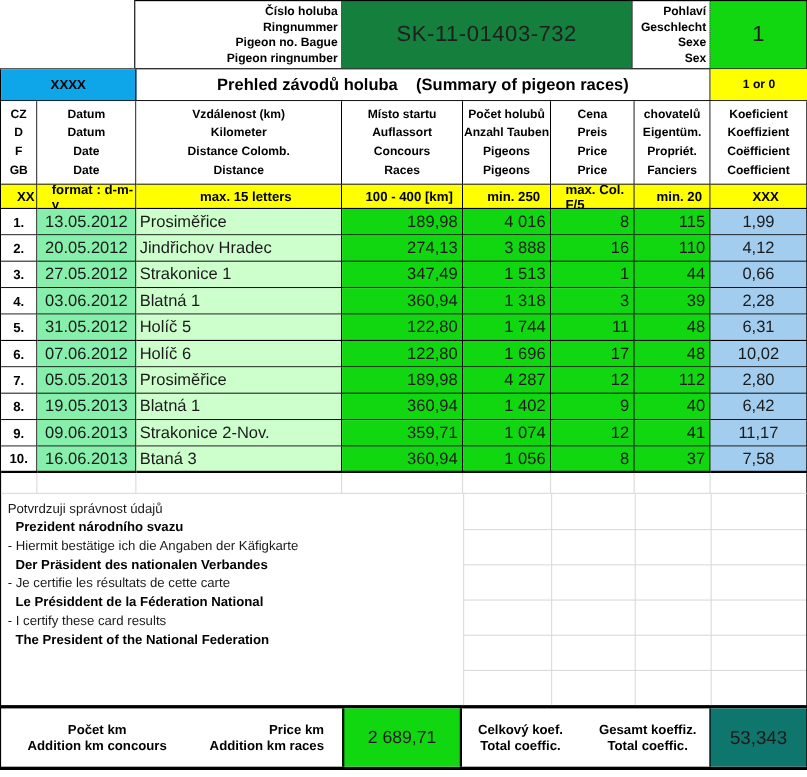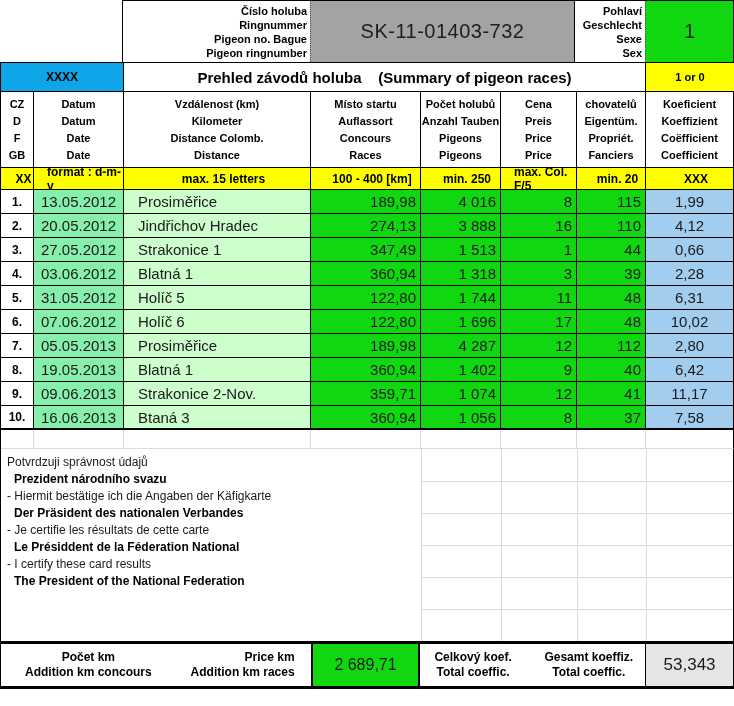--- a/index.html
+++ b/index.html
@@ -8,65 +8,65 @@
     position:relative; width:734px; height:706px; background:#fff;
     font-family:"Liberation Sans", sans-serif; color:#000; overflow:hidden;
   }
   .top-edge-line { position:absolute; top:0; left:123px; width:611px; height:1px; background:#000; }
 
   
   .hdr-block { display:grid; grid-template-columns:123px 187px 264px 71px 89px; height:63px; border-bottom:1px solid #000; }
   .hdr-block > div { border-top:1px solid #000; }
   .hcellA { border-top:none !important; border-right:1px solid #000; background:#fff; }
   .lbl-stack { display:flex; flex-direction:column; justify-content:center; text-align:right; font-weight:bold; font-size:11px; line-height:14px; padding-right:3px; }
-  .hcellC { background:#a3a3a3; border-left:1px dotted #555; display:flex; align-items:center; justify-content:center; font-size:20px; letter-spacing:0.5px; color:#1e1e1e; }
+  .hcellC { background:#15803d; border-left:1px dotted #555; display:flex; align-items:center; justify-content:center; font-size:20px; letter-spacing:0.5px; color:#1e1e1e; }
   .hcellD { border-left:1px solid #000; }
   .hcellE { background:#10D710; border-left:1px dotted #555; border-right:1px solid #000; display:flex; align-items:center; justify-content:center; font-size:20px; color:#1e1e1e; }
 
   
   .title-row { display:grid; grid-template-columns:123px 522px 89px; height:29px; border-left:1px solid #000; border-bottom:1px solid #000; }
   .title-row > div { border-right:1px solid #000; display:flex; align-items:center; justify-content:center; font-weight:bold; }
   .t-yellow { background:#0ea5e9; font-size:12px; }
   .t-main { font-size:15px; white-space:pre; }
   .t-right { background:#FFFF00; font-size:11px; }
 
   
   .race-table { display:grid; grid-template-columns:33px 90px 187px 110px 80px 76px 69px 88px; border-left:1px solid #000; }
   .cell { border-right:1px solid #000; border-bottom:1px solid #000; display:flex; align-items:center; justify-content:center; overflow:hidden; }
   .c-hdr { height:76px; flex-direction:column; font-weight:bold; font-size:11px; line-height:17px; text-align:center; background:#fff; }
   .c-param { height:22px; background:#FFFF00; font-weight:bold; font-size:12px;padding-left:13px; }
   .c-num { height:24px; background:#fff; font-weight:bold; font-size:12px; }
   .c-date { height:24px; background:#86efac; font-size:15px; color:#1a1a1a; }
-  .c-place { height:24px; background:#CCFFCC; justify-content:flex-start; padding-left:14px; font-size:15px; color:#1a1a1a; }
+  .c-place { height:24px; background:#CCFFCC; justify-content:flex-start; padding-left:3px; font-size:15px; color:#1a1a1a; }
   .c-val { height:24px; background:#10D710; justify-content:flex-end; padding-right:4px; font-size:15px; color:#1a1a1a; }
   .c-coef { height:24px; background:#A3CDEF; font-size:15px; color:#1a1a1a; }
   .last { border-bottom:2px solid #000; }
 
   
   .empty-row { display:grid; grid-template-columns:33px 90px 187px 110px 80px 76px 69px 88px; height:19px; border-left:1px solid #000; }
   .empty-row > div { border-right:1px solid #DADADA; border-bottom:1px solid #DADADA; }
   .empty-row > div:last-child { border-right:1px solid #000; }
 
   
   .cert-area { position:relative; height:192px; border-left:1px solid #000; }
   .cert-text { position:absolute; left:6px; top:5px; font-size:12px; line-height:17px; color:#1a1a1a; }
   .cert-bold { font-weight:bold; padding-left:7px; color:#000; }
   .gl-v { position:absolute; top:0; width:1px; height:192px; background:#DADADA; }
   .gl-h { position:absolute; left:420px; width:314px; height:1px; background:#DADADA; }
   .right-edge { position:absolute; top:0; right:0; width:1px; height:192px; background:#000; }
 
   
-  .footer { display:flex; height:48px; border-top:3px solid #000; border-bottom:3px solid #000; border-left:1px solid #000; }
+  .footer { display:flex; height:59px; border-top:3px solid #000; border-bottom:3px solid #000; border-left:1px solid #000; }
   .f-labels1 { width:310px; display:flex; align-items:center; justify-content:space-between; padding:0 16px 0 24px; font-weight:bold; font-size:12px; line-height:15px; }
   .f-labels1 .stack1 { text-align:center; }
   .f-labels1 .stack2 { text-align:right; }
   .f-green { width:110px; background:#10D710; border-left:2px solid #000; border-right:2px solid #000; display:flex; align-items:center; justify-content:center; font-size:16px; color:#1a1a1a; }
   .f-labels2 { width:225px; display:flex; align-items:center; justify-content:space-between; padding:0 12px 0 14px; font-weight:bold; font-size:12px; line-height:15px; }
   .f-labels2 > div { text-align:center; }
-  .f-blue { width:89px; background:#e5e5e5; border-left:1px solid #000; border-right:1px solid #000; display:flex; align-items:center; justify-content:center; font-size:17px; color:#1a1a1a; }
+  .f-blue { width:89px; background:#0f766e; border-left:1px solid #000; border-right:1px solid #000; display:flex; align-items:center; justify-content:center; font-size:17px; color:#1a1a1a; }
 </style>
 </head>
 <body>
 
 <div class="sheet">
   <div class="top-edge-line"></div>
 
   <div class="hdr-block">
     <div class="hcellA"></div>
     <div class="lbl-stack">

